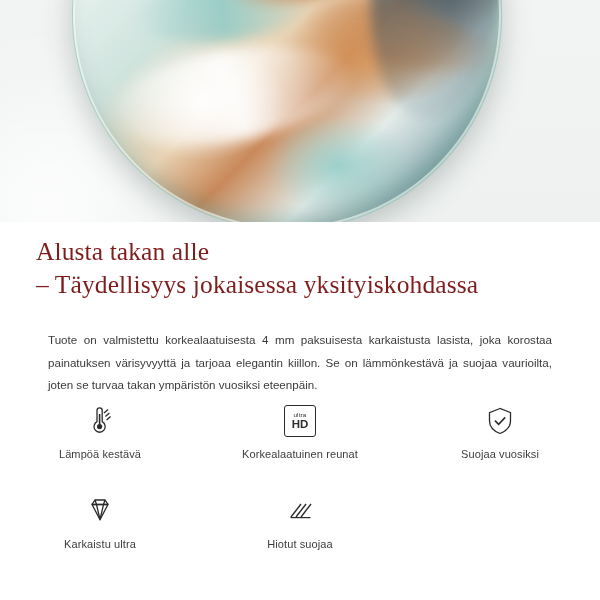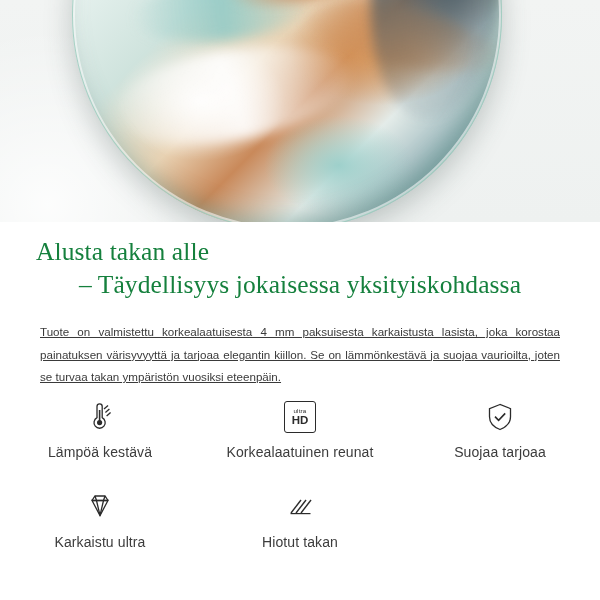--- a/index.html
+++ b/index.html
@@ -117,34 +117,33 @@
     top: 222px;
     width: 600px;
   }
   .headline {
     margin: 0;
     padding: 14px 36px 0 36px;
     font-family: "Liberation Serif", serif;
     font-weight: 400;
     font-size: 25.5px;
     line-height: 1.28;
-    color: #15803d;
+    color: #7f1d1d;
     letter-spacing: 0.1px;
   }
-  .headline .l2 { display: block; text-align: center; }
+  .headline .l2 { display: block; }
 
   .body-copy {
-    margin: 4px;
+    margin: 12px;
     padding: 16px 36px 0 36px;
     font-size: 11.6px;
     line-height: 1.95;
     color: #3a3a3a;
     max-width: 540px;
     text-align: justify;
-    text-decoration: underline;
   }
 
   
   .features {
     position: absolute;
     left: 0;
     top: 382px;
     width: 600px;
     display: grid;
     grid-template-columns: repeat(3, 1fr);
@@ -160,21 +159,21 @@
   .feature-icon {
     width: 46px;
     height: 46px;
     display: flex;
     align-items: center;
     justify-content: center;
     color: #2b2b2b;
   }
   .feature-label {
     margin-top: 4px;
-    font-size: 14px;
+    font-size: 11px;
     color: #3c3c3c;
     text-align: center;
     letter-spacing: 0.1px;
   }
   .ultrahd {
     width: 30px;
     height: 30px;
     border: 1.4px solid #2b2b2b;
     border-radius: 3px;
     display: flex;
@@ -240,21 +239,21 @@
       <div class="feature-label">Korkealaatuinen reunat</div>
     </div>
 
     <div class="feature">
       <div class="feature-icon">
         <svg width="34" height="34" viewBox="0 0 34 34" fill="none" stroke="#2b2b2b" stroke-width="1.3">
           <path d="M17 4.5 6.5 8.6v8.1c0 6.3 4.4 10.4 10.5 12.8 6.1-2.4 10.5-6.5 10.5-12.8V8.6z"></path>
           <path d="M12 16.6l3.6 3.8 6.6-7" stroke-width="1.6"></path>
         </svg>
       </div>
-      <div class="feature-label">Suojaa tarjoaa</div>
+      <div class="feature-label">Suojaa vuosiksi</div>
     </div>
 
     <div class="feature">
       <div class="feature-icon">
         <svg width="34" height="34" viewBox="0 0 34 34" fill="none" stroke="#2b2b2b" stroke-width="1.3">
           <path d="M9 10.5h16l-8 15z"></path>
           <path d="M9 10.5l3-4.5h10l3 4.5"></path>
           <path d="M12 6l1.5 4.5L17 25.5l3.5-15L22 6"></path>
           <path d="M9 10.5h16"></path>
         </svg>
@@ -264,18 +263,18 @@
 
     <div class="feature">
       <div class="feature-icon">
         <svg width="34" height="34" viewBox="0 0 34 34" fill="none" stroke="#2b2b2b" stroke-width="1.4">
           <path d="M8 23 L18 10"></path>
           <path d="M13 23 L23 10"></path>
           <path d="M18 23 L28 10"></path>
           <path d="M7.5 23.6 L27.5 23.6" stroke-width="1.2"></path>
         </svg>
       </div>
-      <div class="feature-label">Hiotut takan</div>
+      <div class="feature-label">Hiotut suojaa</div>
     </div>
 
 
   </div>
 </div>
 
 </body></html>

